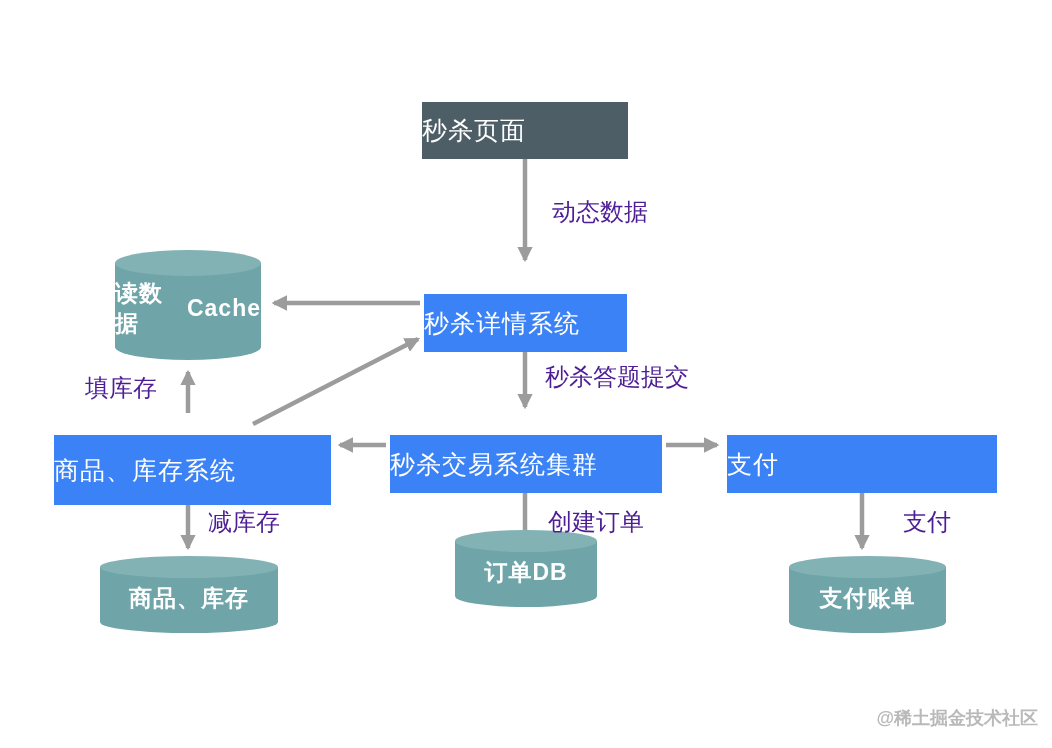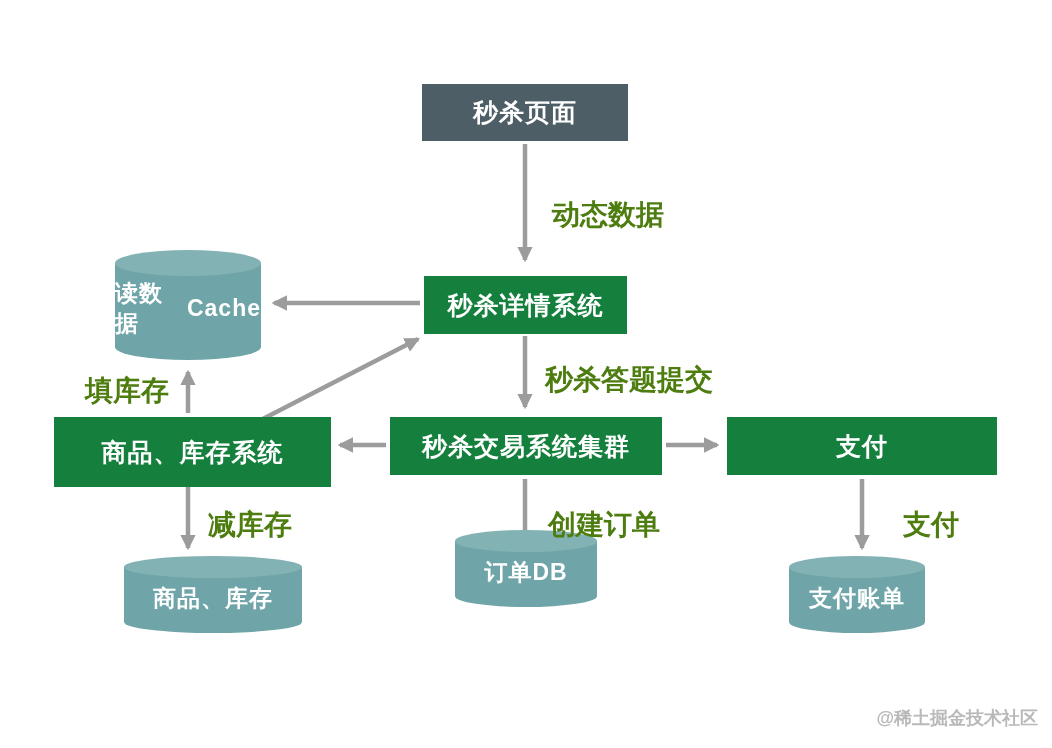--- a/index.html
+++ b/index.html
@@ -5,26 +5,27 @@
   html,body{margin:0;padding:0;background:#ffffff;}
   #canvas{
     position:relative;
     width:1052px;height:748px;
     background:#ffffff;
     font-family:"Liberation Sans","DejaVu Sans",sans-serif;
     overflow:hidden;
   }
   .box{
     position:absolute;
-    display:flex;align-items:center;justify-content:center;
-    color:#ffffff;font-weight:bold;font-size:25px;
+    display:flex;align-items:center;justify-content:flex-start;
+    color:#ffffff;font-weight:normal;font-size:25px;
     letter-spacing:1px;
+    margin-top:18px;
   }
   .box.slate{background:#4d5e66;}
-  .box.red{background:#15803d;}
+  .box.red{background:#3b82f6;}
   .cylinder{position:absolute;}
   .cyl-body{
     position:absolute;left:0;right:0;bottom:0;
     background:#6fa5a8;
   }
   .cyl-top{
     position:absolute;left:0;right:0;top:0;
     background:#83b2b4;
     border-radius:50%;
   }
@@ -36,21 +37,21 @@
   }
   
   .cyl-large .cyl-top{height:26px;}
   .cyl-large .cyl-body{top:13px;border-radius:0 0 50% 50% / 0 0 13px 13px;}
   
   .cyl-small .cyl-top{height:22px;}
   .cyl-small .cyl-body{top:11px;border-radius:0 0 50% 50% / 0 0 11px 11px;}
 
   .edge-label{
     position:absolute;
-    color:#4d7c0f;font-weight:bold;font-size:28px;
+    color:#4c1d95;font-weight:normal;font-size:24px;
     white-space:nowrap;
   }
   #arrows{position:absolute;left:0;top:0;width:1052px;height:748px;pointer-events:none;}
   .watermark{
     position:absolute;right:14px;bottom:18px;
     color:#b9b9b9;font-size:18px;font-weight:bold;text-align:right;
   }
 </style>
 </head>
 <body>
@@ -97,37 +98,37 @@
 
   <div class="cylinder cyl-large" style="left:115px;top:250px;width:146px;height:110px;">
     <div class="cyl-body"></div>
     <div class="cyl-top"></div>
     <div class="cyl-label">
       <span>读数据</span>
       <span>Cache</span>
     </div>
   </div>
 
-  <div class="cylinder cyl-small" style="left:100px;top:556px;width:178px;height:77px;margin-left:24px;">
+  <div class="cylinder cyl-small" style="left:100px;top:556px;width:178px;height:77px;">
     <div class="cyl-body"></div>
     <div class="cyl-top"></div>
     <div class="cyl-label">
       <span>商品、库存</span>
     </div>
   </div>
 
   <div class="cylinder cyl-small" style="left:455px;top:530px;width:142px;height:77px;">
     <div class="cyl-body"></div>
     <div class="cyl-top"></div>
     <div class="cyl-label">
       <span>订单DB</span>
     </div>
   </div>
 
-  <div class="cylinder cyl-small" style="left:789px;top:556px;width:136px;height:77px;">
+  <div class="cylinder cyl-small" style="left:789px;top:556px;width:157px;height:77px;">
     <div class="cyl-body"></div>
     <div class="cyl-top"></div>
     <div class="cyl-label">
       <span>支付账单</span>
     </div>
   </div>
 
   <div class="edge-label" style="left:552px;top:196px;">动态数据</div>
 
 

